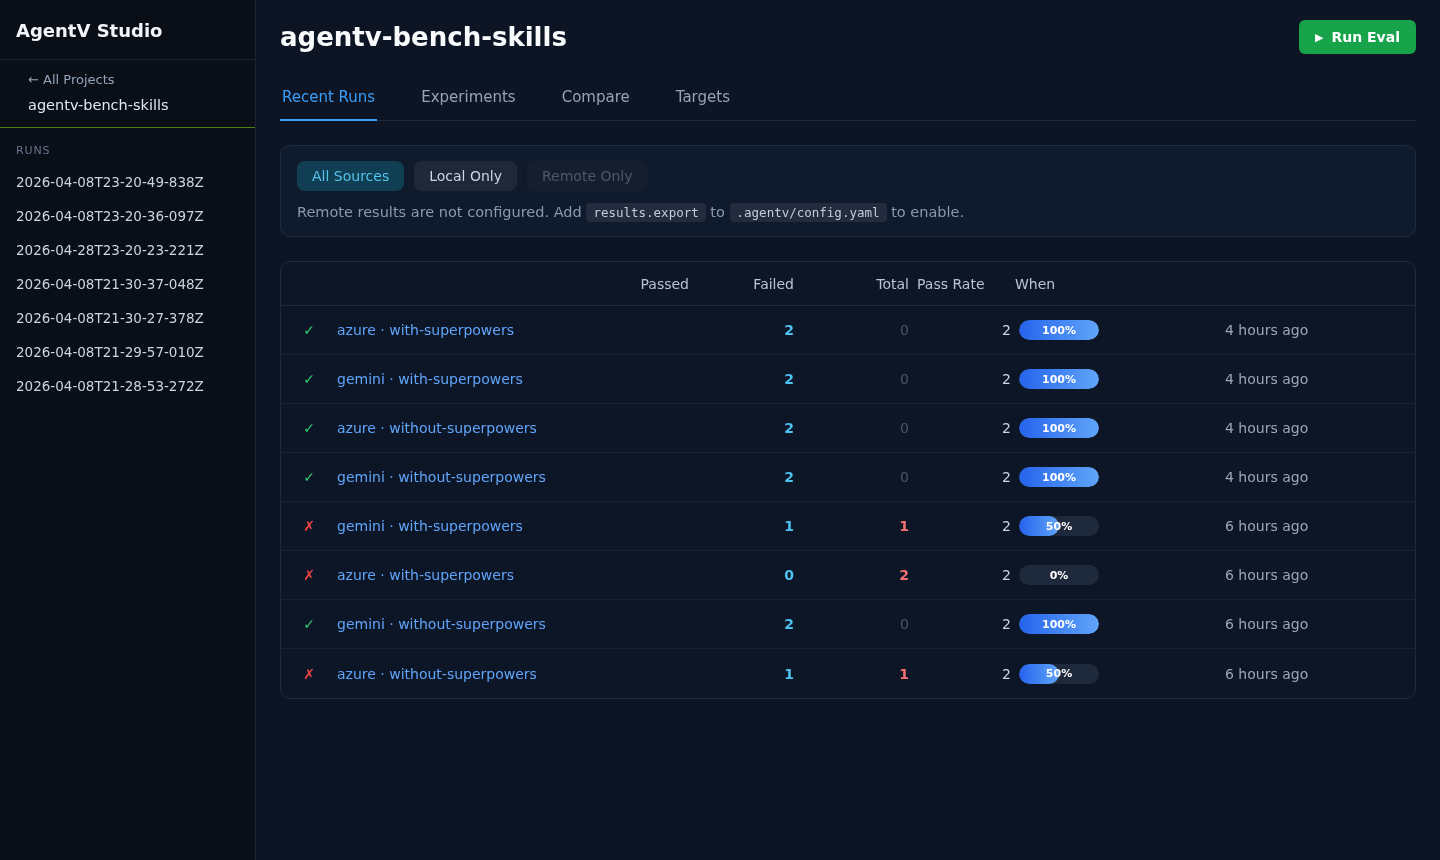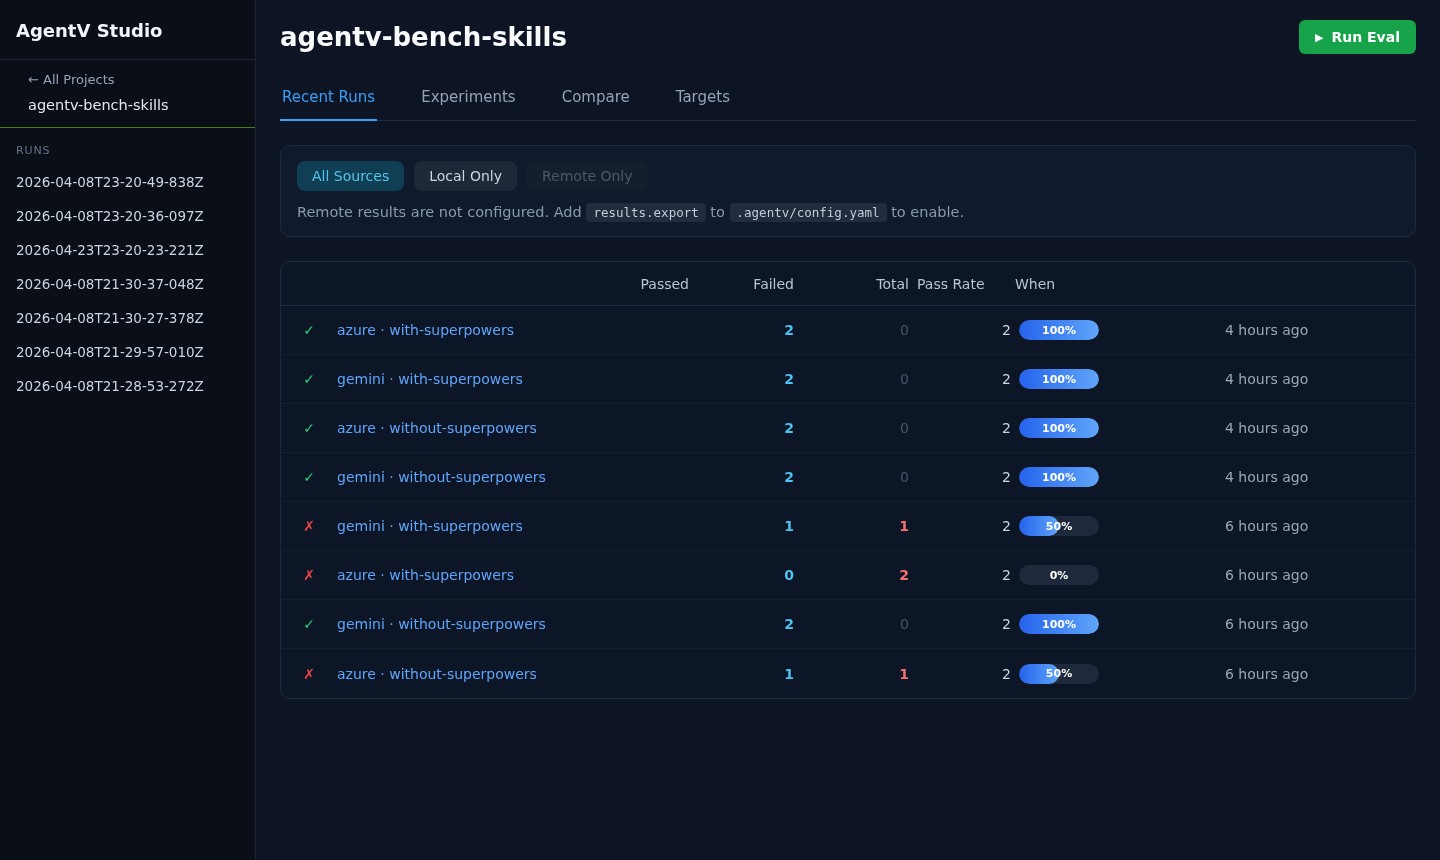--- a/index.html
+++ b/index.html
@@ -155,21 +155,21 @@
 <aside class="sidebar">
   <div class="sb-title">AgentV Studio</div>
   <div class="sb-project">
     <a class="sb-back">← All Projects</a>
     <div class="sb-project-name">agentv-bench-skills</div>
   </div>
   <div class="sb-runs-label">RUNS</div>
   <nav>
       <div class="run-item">2026-04-08T23-20-49-838Z</div>
       <div class="run-item">2026-04-08T23-20-36-097Z</div>
-      <div class="run-item">2026-04-23T23-20-23-221Z</div>
+      <div class="run-item">2026-04-28T23-20-23-221Z</div>
       <div class="run-item">2026-04-08T21-30-37-048Z</div>
       <div class="run-item">2026-04-08T21-30-27-378Z</div>
       <div class="run-item">2026-04-08T21-29-57-010Z</div>
       <div class="run-item">2026-04-08T21-28-53-272Z</div>
     </nav>
 </aside>
 
 <main class="main">
 
   <div class="main-header">

